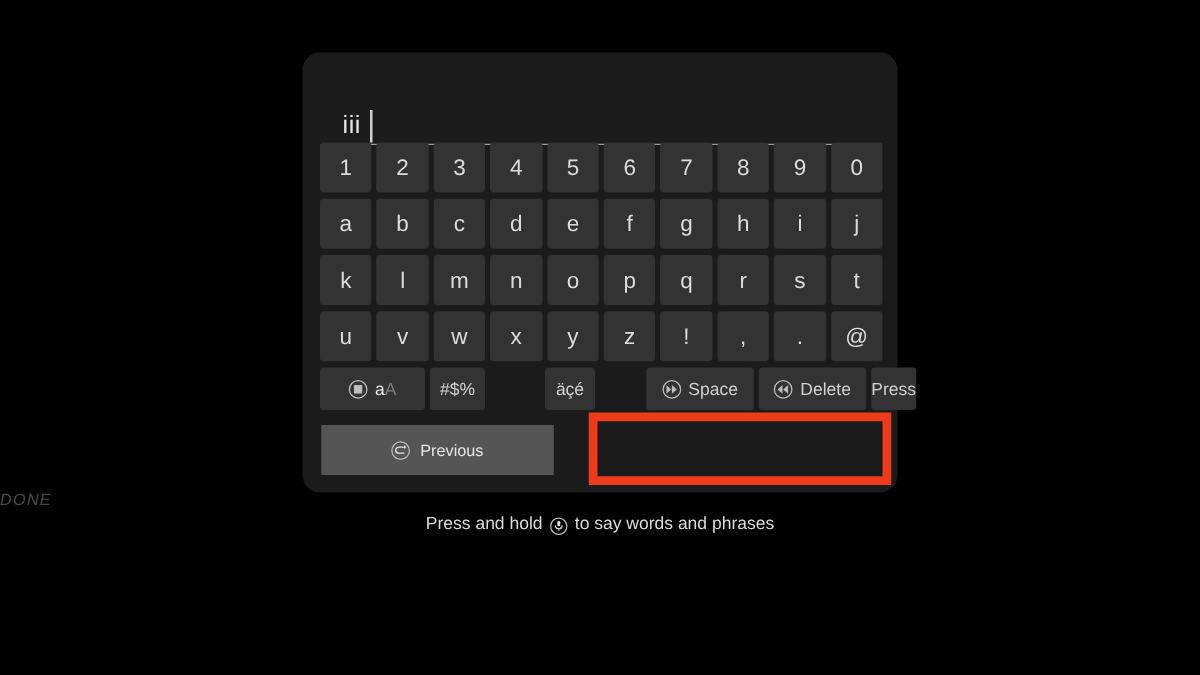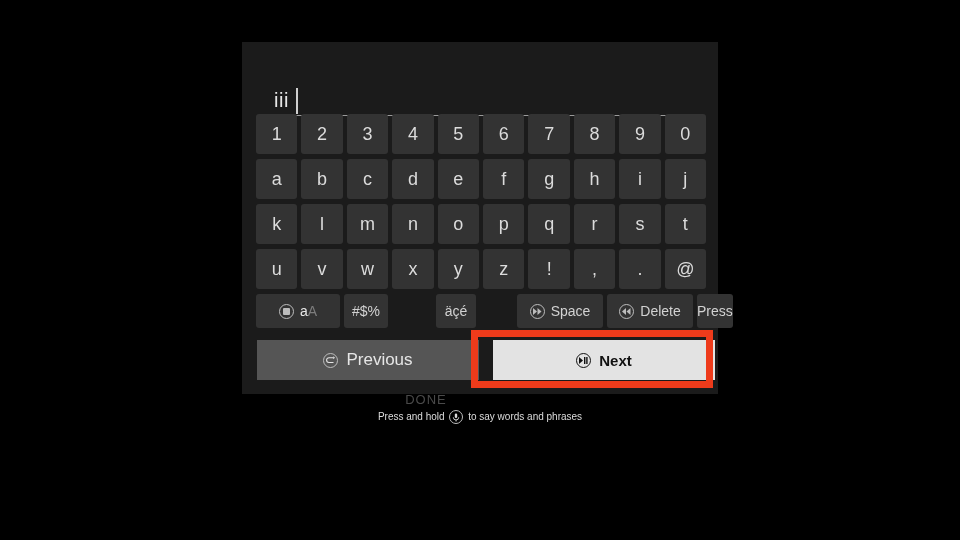--- a/index.html
+++ b/index.html
@@ -18,20 +18,21 @@
 
   
   #kb-panel {
     position: absolute;
     left: 242px;
     top: 42px;
     width: 476px;
     height: 352px;
     background: #1b1b1b;
     box-sizing: border-box;
+    border-radius: 14px;
   }
 
   
   #input-wrap {
     position: absolute;
     left: 16px;
     top: 26px;
     width: 444px;
     height: 48px;
     border-bottom: 1px solid #9b9b9b;
@@ -135,29 +136,29 @@
     position: absolute;
     left: 15px;
     top: 298px;
     width: 448px;
     height: 40px;
   }
   #prev-btn {
     position: absolute;
     left: 0;
     top: 0;
-    width: 222px;
+    width: 186px;
     height: 40px;
     background: #555555;
     display: flex;
     align-items: center;
     justify-content: center;
     gap: 8px;
     color: #e6e6e6;
-    font-size: 17px;
+    font-size: 13px;
     user-select: none;
     box-sizing: border-box;
   }
   #next-btn {
     position: absolute;
     left: 236px;
     top: 0;
     width: 222px;
     height: 40px;
     background: #e3e3e3;
@@ -184,34 +185,34 @@
     box-sizing: border-box;
     pointer-events: none;
   }
 
   
   #done-label {
     position: absolute;
     left: 0;
     top: 392px;
     width: 852px;
-    text-align: center;
     color: #4a4a4a;
     font-size: 13px;
     letter-spacing: 1px;
     user-select: none;
+    font-style: italic;
   }
   #hint-line {
     position: absolute;
     left: 0;
     top: 410px;
     width: 960px;
     text-align: center;
     color: #dcdcdc;
-    font-size: 10px;
+    font-size: 14px;
     user-select: none;
   }
   #hint-line .badge {
     vertical-align: -2px;
     margin: 0 2px;
     width: 14px;
     height: 14px;
   }
 </style>
 </head>
@@ -319,30 +320,20 @@
     <div id="prev-btn">
       <span class="badge">
         <svg width="9" height="8" viewBox="0 0 9 8">
           <path d="M7.5 6.5 L3 6.5 A2.4 2.4 0 0 1 3 1.7 L7 1.7" fill="none" stroke="#e6e6e6" stroke-width="1.1"></path>
           <polygon points="7.2,0.2 9,1.7 7.2,3.2" fill="#e6e6e6"></polygon>
         </svg>
       </span>
       <span>Previous</span>
     </div>
 
-    <div id="next-btn">
-      <span class="badge">
-        <svg width="9" height="7" viewBox="0 0 9 7">
-          <polygon points="0,0 4,3.5 0,7" fill="#111111"></polygon>
-          <rect x="5" y="0" width="1.4" height="7" fill="#111111"></rect>
-          <rect x="7.2" y="0" width="1.4" height="7" fill="#111111"></rect>
-        </svg>
-      </span>
-      <span>Next</span>
-    </div>
 
   </div>
 </div>
 
 <div id="next-highlight"></div>
 
 <div id="done-label">DONE</div>
 
 <div id="hint-line">
   <span>Press and hold</span>

